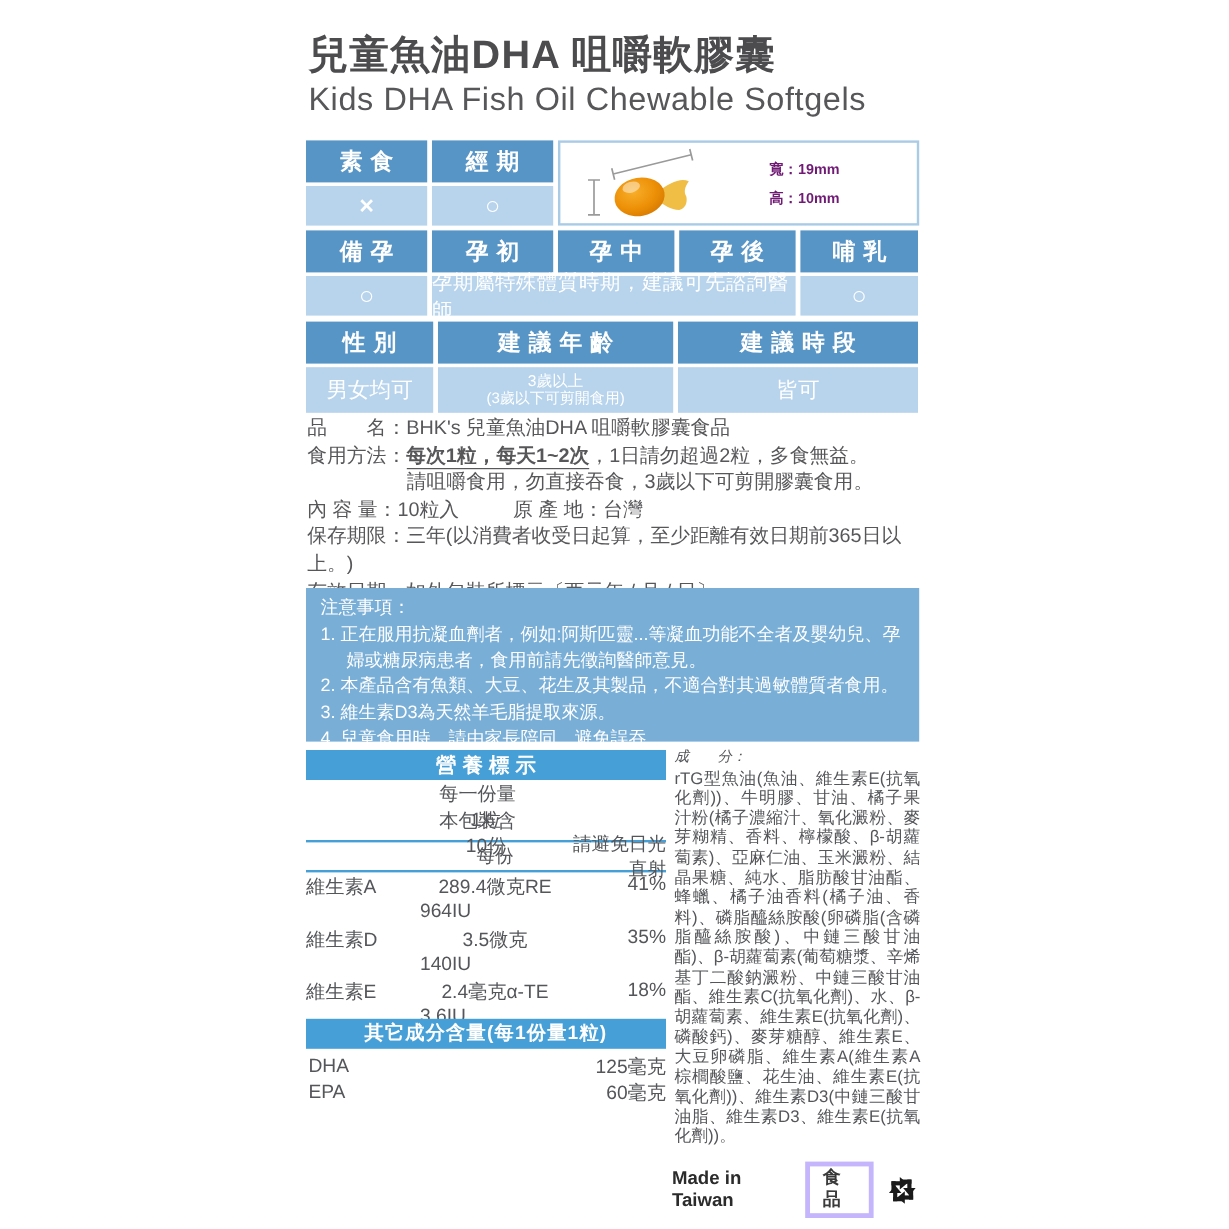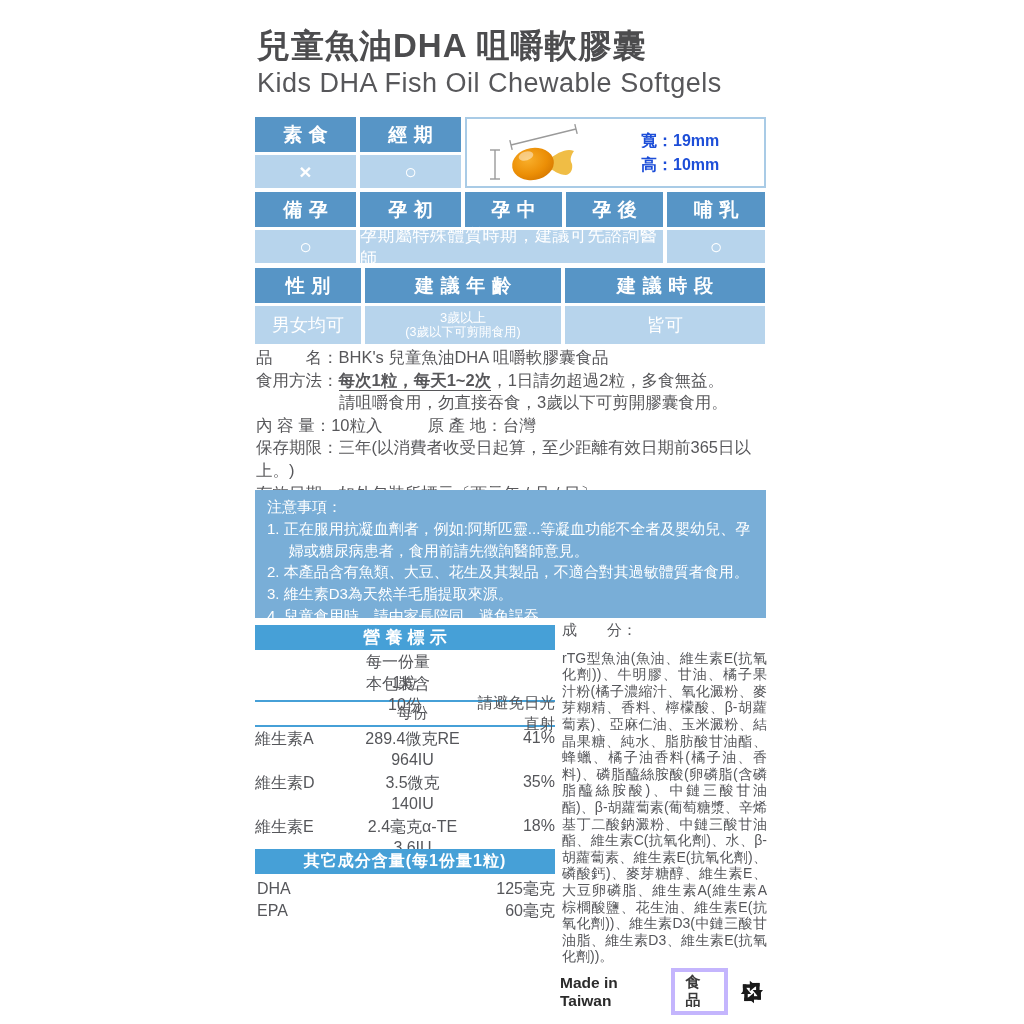--- a/index.html
+++ b/index.html
@@ -26,21 +26,21 @@
   .td{background:var(--cell_blue);color:#fff;font-size:19px;
       display:flex;align-items:center;justify-content:center;}
 
   .t1{position:absolute;left:255px;top:117px;display:grid;grid-template-columns:101px 101px;
       grid-template-rows:35px 33px;gap:3px 4px;}
   .sym{font-size:21px;font-weight:bold;}
 
   .capsule-panel{position:absolute;left:465px;top:117px;width:301px;height:71px;
       border:2px solid var(--panel_border);background:#fff;display:flex;align-items:center;}
   .capsule-panel svg{margin-left:14px;}
-  .dims{margin-left:10px;color:#1d4ed8;font-size:16px;font-weight:bold;line-height:24px;}
+  .dims{margin-left:10px;color:#701a75;font-size:12px;font-weight:bold;line-height:24px;}
 
   .t2{position:absolute;left:255px;top:192px;display:grid;
       grid-template-columns:101px 101px 97px 97px 98px;grid-template-rows:35px 33px;gap:3px 4px;}
   .t2 .mid{grid-column:2 / span 3;font-size:17px;letter-spacing:0.5px;}
 
   .t3{position:absolute;left:255px;top:268px;display:grid;
       grid-template-columns:106px 196px 200px;grid-template-rows:35px 38px;gap:3px 4px;}
   .t3 .td{font-size:18px;}
   .two-line{display:flex;flex-direction:column;align-items:center;justify-content:center;line-height:15px;}
   .two-line .a{font-size:13px;}
@@ -66,33 +66,33 @@
   .srv .l{width:78px;}
   .nut-rule{border:none;border-top:2px solid var(--bar_blue);margin:0;}
   .rule1{margin-top:4px;}
   .nhead{display:flex;height:23px;align-items:center;font-size:15.5px;}
   .nhead .c2{width:125px;margin-left:95px;text-align:center;}
   .nhead .c3{flex:1;text-align:right;}
   .nrow1{display:flex;height:22px;margin-top:2px;}
   .nrow1 .n{width:95px;}
   .nrow1 .a{width:125px;text-align:center;}
   .nrow1 .p{flex:1;text-align:right;}
-  .nrow2{height:20px;width:125px;margin-left:95px;text-align:center;}
+  .nrow2{height:20px;width:125px;margin-left:95px;text-align:left;}
 
   .other-bar{position:absolute;left:255px;top:849px;width:300px;height:25px;background:var(--bar_blue);
       color:#fff;font-weight:bold;font-size:16px;display:flex;align-items:center;justify-content:center;
       letter-spacing:1px;}
   .other-body{position:absolute;left:257px;top:878px;width:298px;font-size:16px;}
   .orow{display:flex;height:22px;align-items:center;}
   .orow .n{flex:1;}
   .orow .v{text-align:right;}
 
   
   .ingredients{position:absolute;left:562px;top:622px;width:205px;font-size:14px;line-height:16.6px;color:#55565a;}
-  .ing-label{font-size:15px;margin-bottom:11px;}
+  .ing-label{font-size:12px;margin-bottom:1px;font-style:italic;}
   .ing-text{text-align:justify;text-justify:inter-character;}
 
   
   .footer{position:absolute;left:560px;top:968px;width:206px;display:flex;align-items:center;}
   .made-in{font-weight:bold;color:#2b2b2b;font-size:15.5px;}
   .food-badge{margin-left:12px;border:4px solid #c4b5fd;color:#3a3a3a;font-weight:bold;font-size:15px;
       letter-spacing:2px;padding:1px 9px 2px 11px;line-height:18px;}
   .recycle{margin-left:10px;}
 </style>
 </head>

